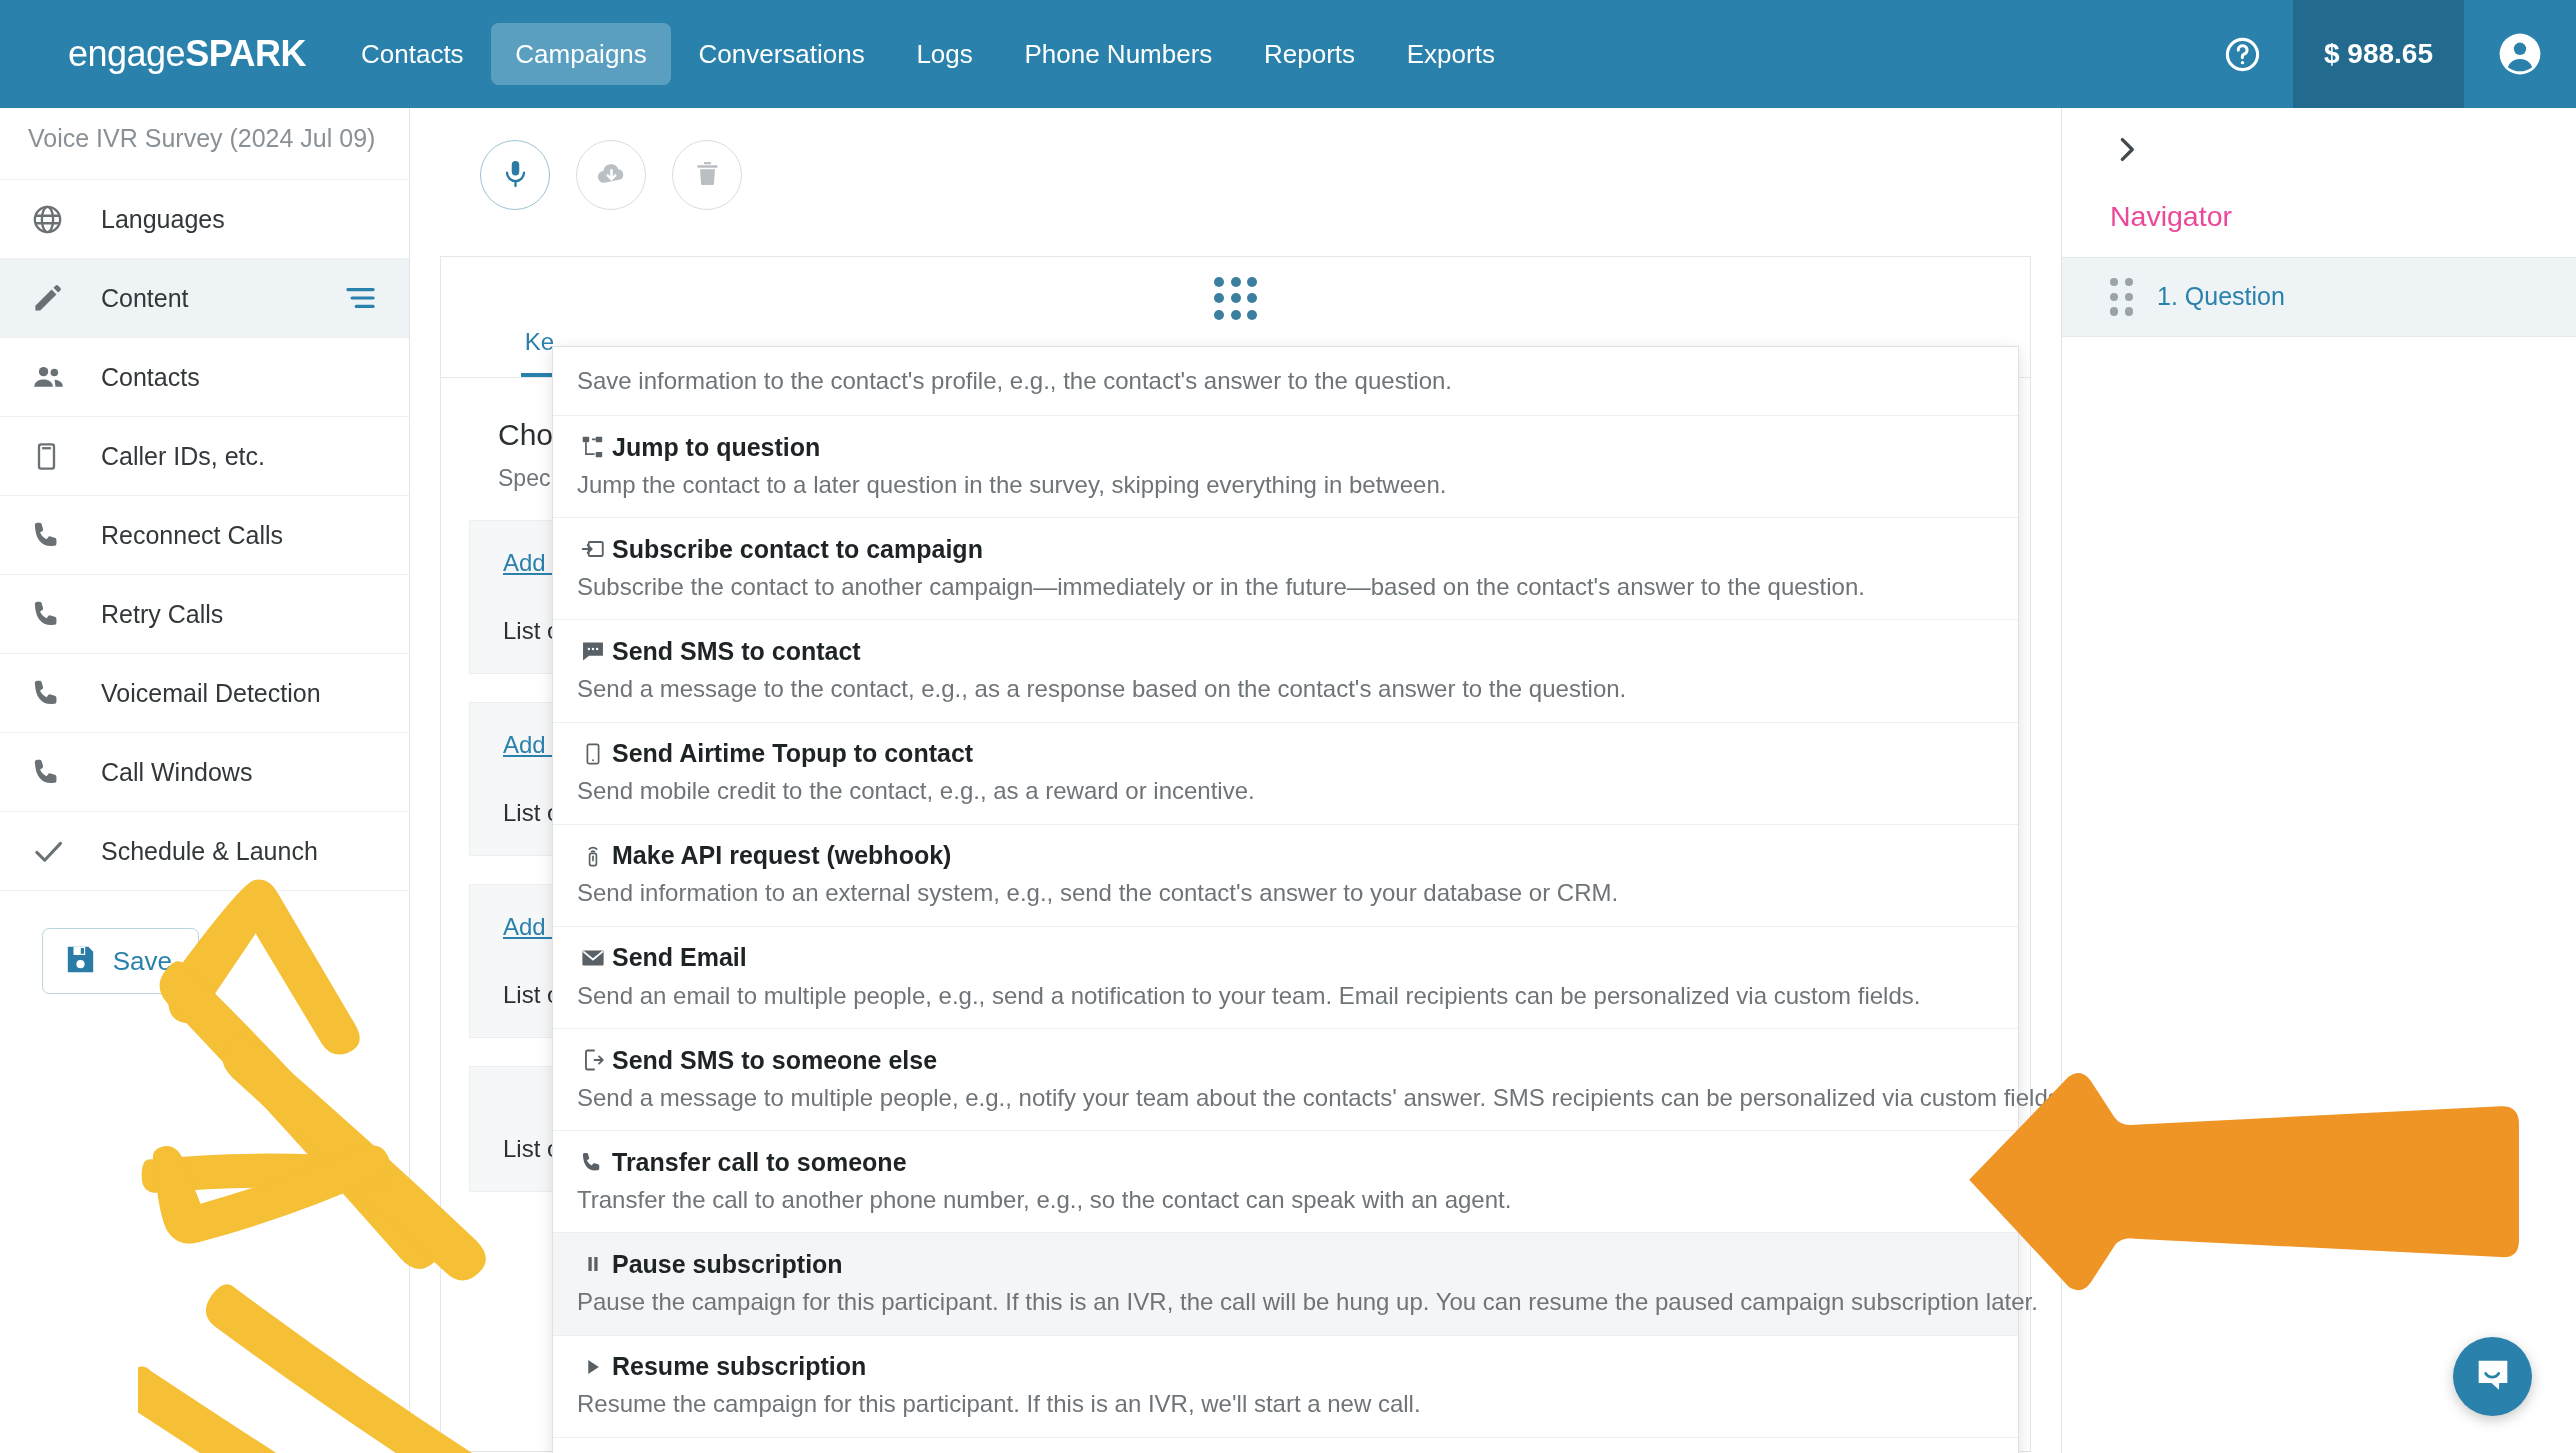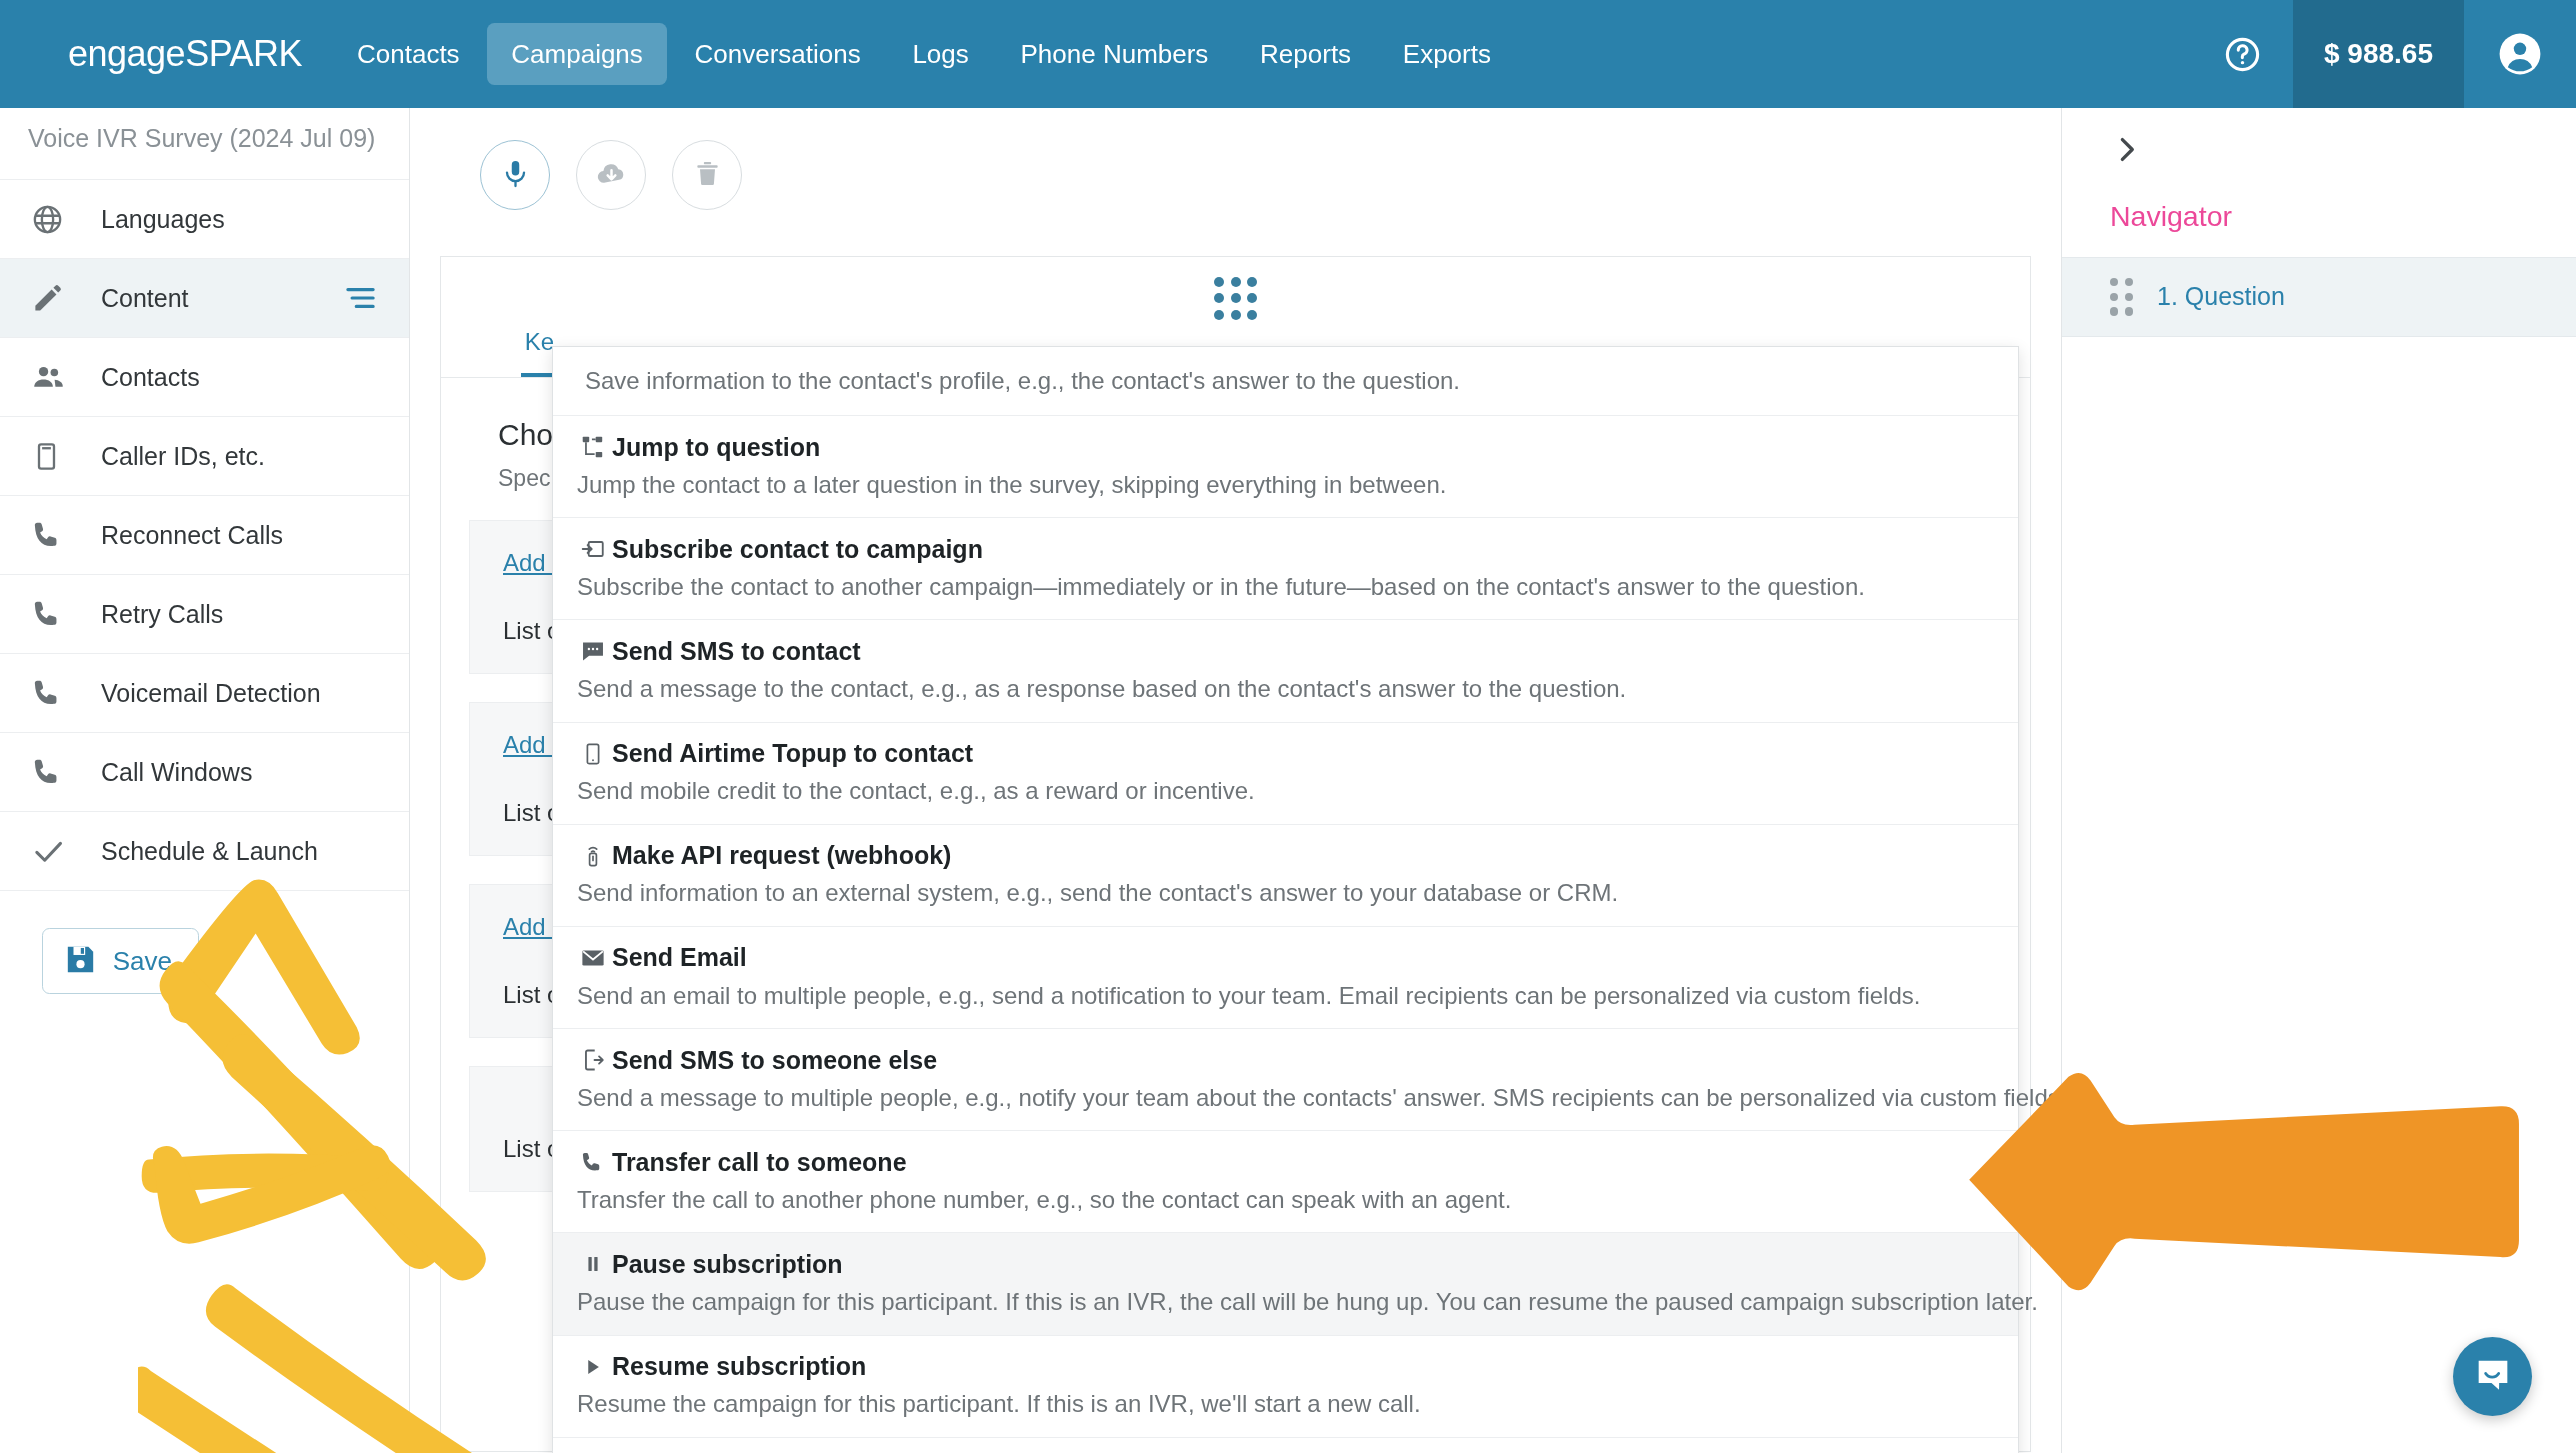--- a/index.html
+++ b/index.html
@@ -19,21 +19,21 @@
     z-index: 50;
   }
   .brand {
     display: flex; align-items: center;
     padding: 0 31px 0 68px;
     color: #ffffff;
     font-size: 36px;
     letter-spacing: -0.5px;
   }
   .brand .b-light { font-weight: 400; }
-  .brand .b-bold { font-weight: 400; }
+  .brand .b-bold { font-weight: 700; }
   .nav-items { display: flex; align-items: center; gap: 3.7px; }
   .nav-item {
     color: #ffffff;
     font-size: 26px;
     padding: 15.6px 24px;
     border-radius: 7.4px;
     white-space: nowrap;
     cursor: pointer;
   }
   .nav-item.active { background: #5a9fc0; }
@@ -174,21 +174,21 @@
     position: absolute;
     left: 552px; top: 346px;
     width: 1467px;
     background: #ffffff;
     border: 1.8px solid #dfe2e4;
     box-shadow: 0 3.7px 14.7px rgba(0,0,0,0.12);
     z-index: 60;
   }
   .dd-lead {
     font-size: 24px; color: #6e7478;
-    padding: 20px 24px 20px 32px;
+    padding: 20px 24px 20px 24px;
     border-bottom: 1.8px solid #eceef0;
     white-space: nowrap;
   }
   .dd-item {
     padding: 16.6px 24px 18.4px 24px;
     border-bottom: 1.8px solid #eceef0;
     cursor: pointer;
   }
   .dd-item:last-child { border-bottom: none; }
   .dd-item.highlight { background: #f4f5f6; }

